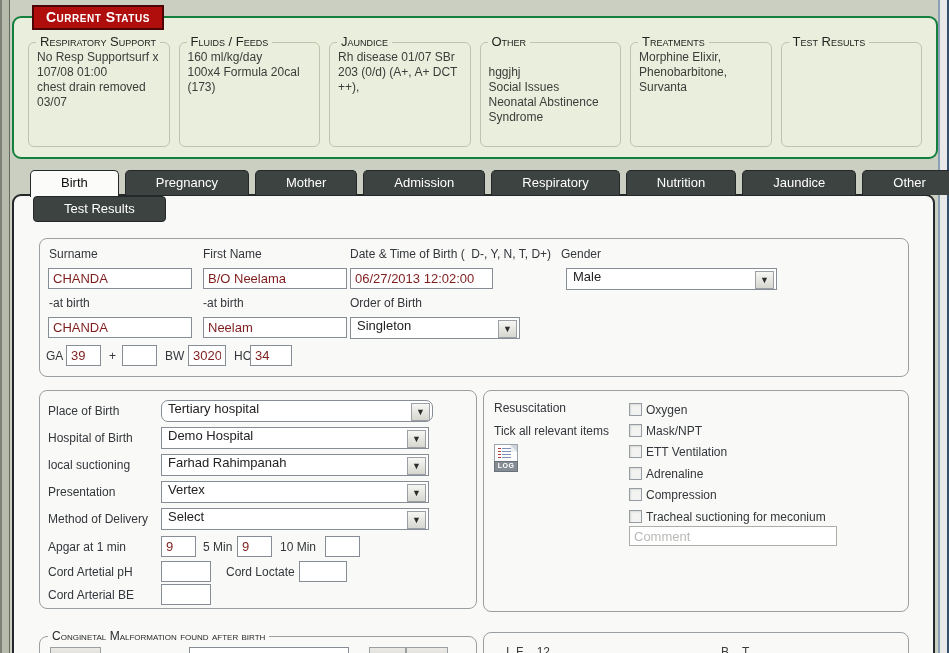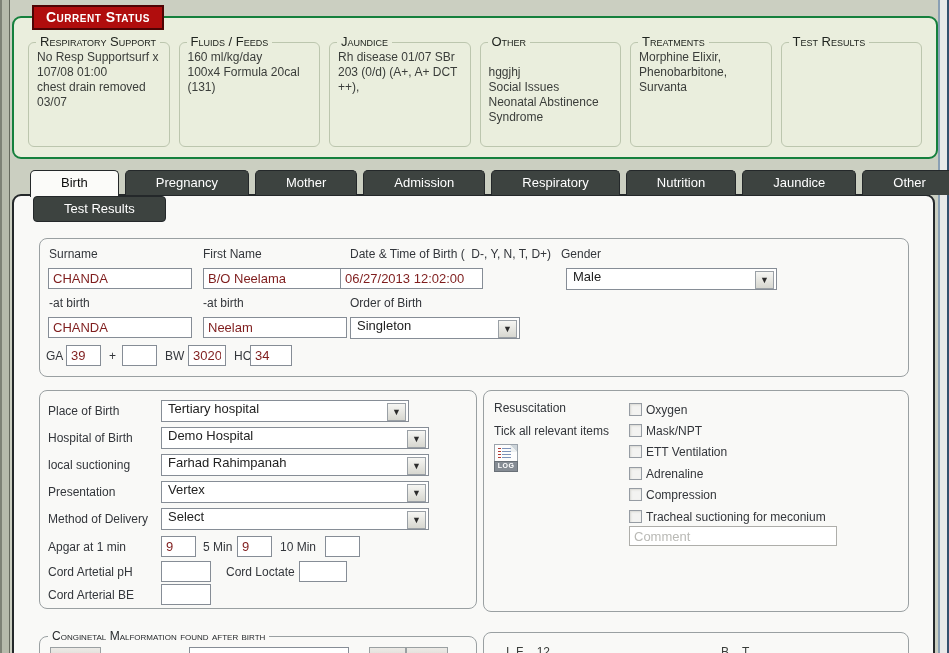--- a/index.html
+++ b/index.html
@@ -65,21 +65,21 @@
         <div class="sgroup-title">Respiratory Support</div>
         <div class="sgroup-text">No Resp Supportsurf x
 107/08 01:00
 chest drain removed
 03/07</div>
       </div>
       <div class="sgroup">
         <div class="sgroup-title">Fluids / Feeds</div>
         <div class="sgroup-text">160 ml/kg/day
 100x4 Formula 20cal
-(131)</div>
+(173)</div>
       </div>
       <div class="sgroup">
         <div class="sgroup-title">Jaundice</div>
         <div class="sgroup-text">Rh disease 01/07 SBr
 203 (0/d) (A+, A+ DCT
 ++),</div>
       </div>
       <div class="sgroup">
         <div class="sgroup-title">Other</div>
         <div class="sgroup-text">
@@ -117,21 +117,21 @@
   <div class="tab tab2">Test Results</div>
 
   <div class="gbox" style="left:39px;top:238px;width:868px;height:137px;">
     <div class="flabel" style="left:9px;top:8px;">Surname</div>
     <div class="flabel" style="left:163px;top:8px;">First Name</div>
     <div class="flabel" style="left:310px;top:8px;">Date &amp; Time of Birth (  D-, Y, N, T, D+)</div>
     <div class="flabel" style="left:521px;top:8px;">Gender</div>
 
     <input class="tinput" style="left: 8px; top: 29px; width: 144px;" value="CHANDA">
     <input class="tinput" style="left: 163px; top: 29px; width: 144px;" value="B/O Neelama">
-    <input class="tinput" style="left: 300px; top: 29px; width: 143px;" value="06/27/2013 12:02:00">
+    <input class="tinput" style="left: 310px; top: 29px; width: 143px;" value="06/27/2013 12:02:00">
     <div class="xsel" style="left:526px;top:29px;width:211px;">
       <span class="txt">Male</span>
       <span class="btn">▼</span>
     </div>
 
     <div class="flabel" style="left:9px;top:57px;">-at birth</div>
     <div class="flabel" style="left:163px;top:57px;">-at birth</div>
     <div class="flabel" style="left:310px;top:57px;">Order of Birth</div>
 
     <input class="tinput" style="left: 8px; top: 78px; width: 144px;" value="CHANDA">
@@ -146,21 +146,21 @@
     <div class="flabel" style="left:69px;top:110px;">+</div>
     <input class="tinput" style="left: 82px; top: 106px; width: 35px;" value="">
     <div class="flabel" style="left:125px;top:110px;">BW</div>
     <input class="tinput" style="left: 148px; top: 106px; width: 38px;" value="3020">
     <div class="flabel" style="left:194px;top:110px;">HC</div>
     <input class="tinput" style="left: 210px; top: 106px; width: 42px;" value="34">
   </div>
 
   <div class="gbox" style="left:39px;top:390px;width:436px;height:217px;">
     <div class="flabel" style="left:8px;top:13px;">Place of Birth</div>
-    <div class="xsel" style="left:121px;top:9px;width:248px;">
+    <div class="xsel" style="left:121px;top:9px;width:272px;border-radius:7px;">
       <span class="txt">Tertiary hospital</span>
         <span class="btn">▼</span>
     </div>
     <div class="flabel" style="left:8px;top:40px;">Hospital of Birth</div>
     <div class="xsel" style="left:121px;top:36px;width:268px;">
       <span class="txt">Demo Hospital</span>
         <span class="btn">▼</span>
     </div>
     <div class="flabel" style="left:8px;top:67px;">local suctioning</div>
     <div class="xsel" style="left:121px;top:63px;width:268px;">

